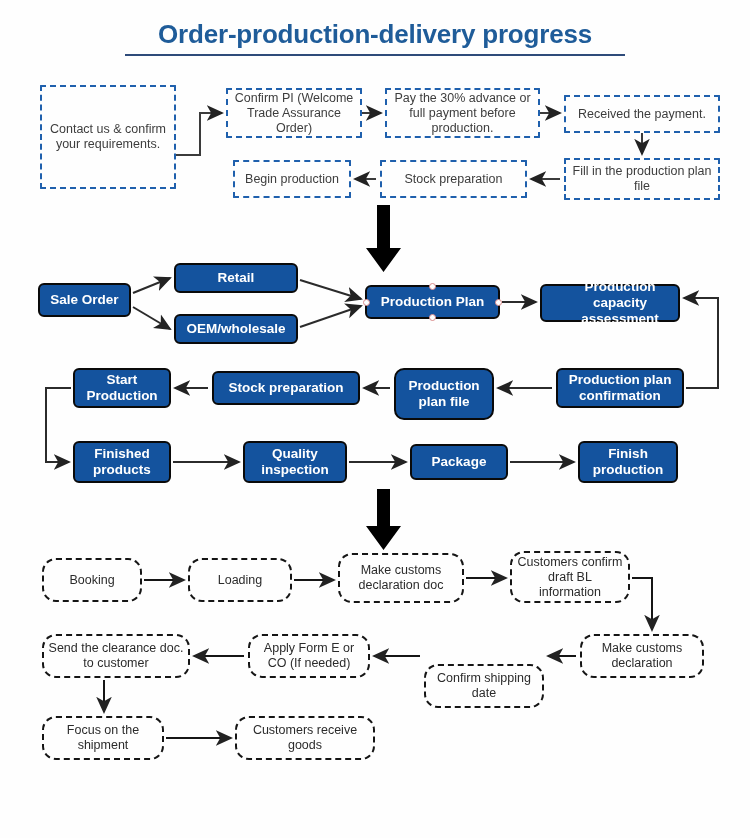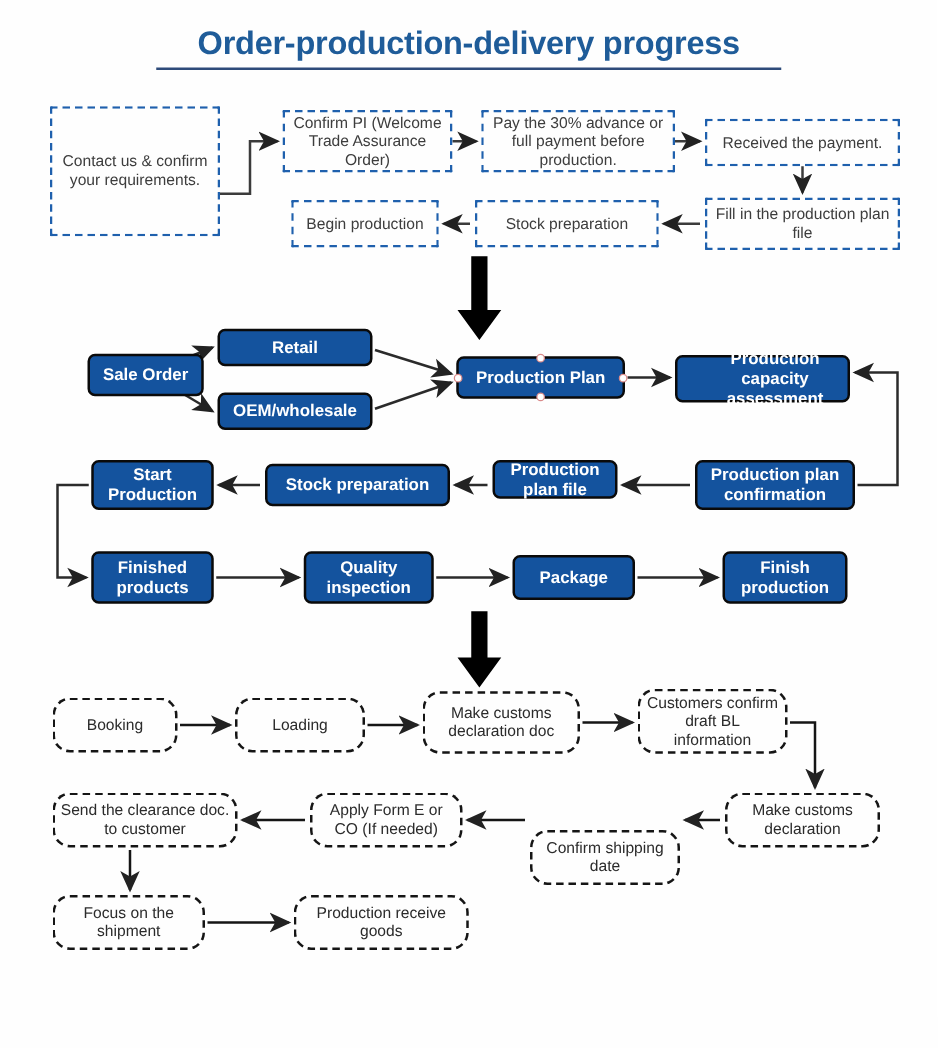--- a/index.html
+++ b/index.html
@@ -219,21 +219,21 @@
   </div>
 
   <div class="node blue-dash" style="left:380px; top:160px; width:147px; height:38px;">
     <span>Stock preparation</span>
   </div>
 
   <div class="node blue-dash" style="left:233px; top:160px; width:118px; height:38px;">
     <span>Begin production</span>
   </div>
 
-  <div class="node navy" style="left:38px; top:283px; width:93px; height:34px;margin-left:32px;">
+  <div class="node navy" style="left:38px; top:283px; width:93px; height:34px;">
     <span>Sale Order</span>
   </div>
 
   <div class="node navy" style="left:174px; top:263px; width:124px; height:30px;">
     <span>Retail</span>
   </div>
 
   <div class="node navy selected" style="left:365px; top:285px; width:135px; height:34px;">
     <span>Production Plan</span>
     <i class="handle h-t"></i>
@@ -247,21 +247,21 @@
   </div>
 
   <div class="node navy" style="left:540px; top:284px; width:140px; height:38px;padding-left:20px;">
     <span>Production capacity assessment</span>
   </div>
 
   <div class="node navy" style="left:556px; top:368px; width:128px; height:40px;justify-content:center;">
     <span>Production plan confirmation</span>
   </div>
 
-  <div class="node navy" style="left:394px; top:368px; width:100px; height:31px;">
+  <div class="node navy" style="left:394px; top:368px; width:100px; height:52px;border-radius:10px;">
     <span>Production plan file</span>
   </div>
 
   <div class="node navy" style="left:212px; top:371px; width:148px; height:34px;">
     <span>Stock preparation</span>
   </div>
 
   <div class="node navy" style="left:73px; top:368px; width:98px; height:40px;">
     <span>Start Production</span>
   </div>
@@ -312,16 +312,16 @@
 
   <div class="node dashdot" style="left:42px; top:634px; width:148px; height:44px;">
     <span>Send the clearance doc. to customer</span>
   </div>
 
   <div class="node dashdot" style="left:42px; top:716px; width:122px; height:44px;">
     <span>Focus on the shipment</span>
   </div>
 
   <div class="node dashdot" style="left:235px; top:716px; width:140px; height:44px;">
-    <span>Production receive goods</span>
+    <span>Customers receive goods</span>
   </div>
 
 </div>
 
 </body></html>

